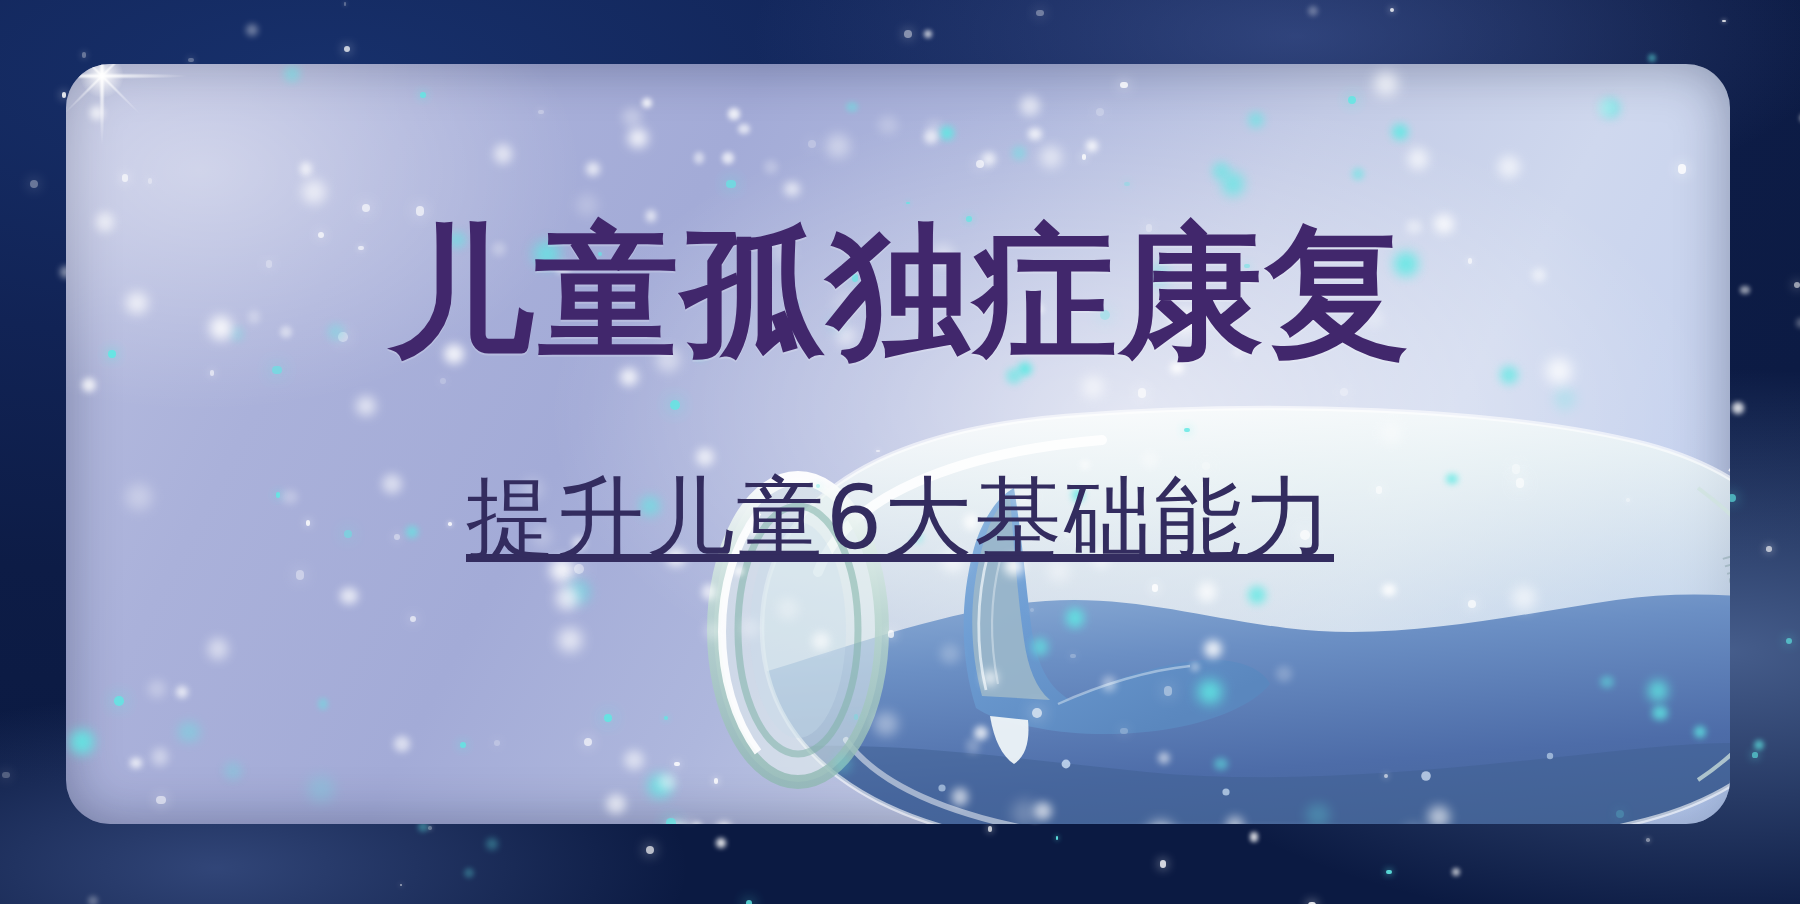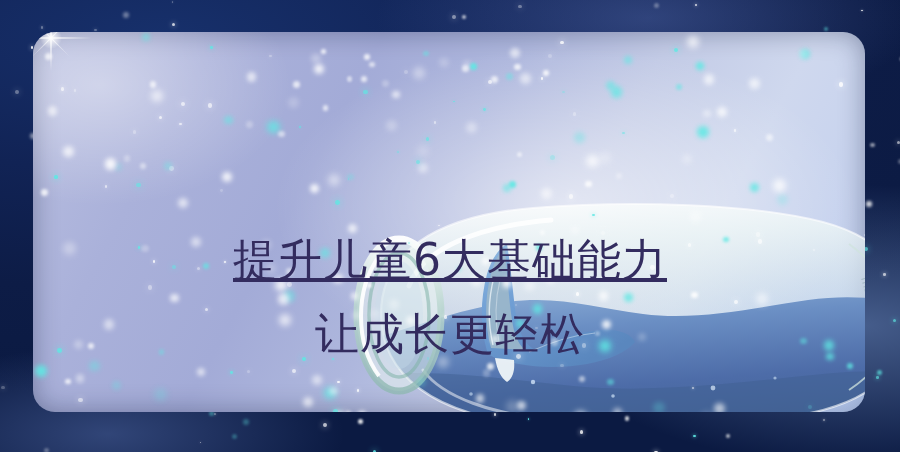--- a/index.html
+++ b/index.html
@@ -674,19 +674,19 @@
         <span class="dot" style="width: 11.4px; height: 11.4px; left: 3.6%; top: 29.99%; background: rgb(255, 255, 255); opacity: 0.72; filter: blur(2.9px);"></span>
         <span class="dot" style="width: 7.2px; height: 7.2px; left: 54.09%; top: 88.77%; background: rgb(255, 255, 255); opacity: 0.26; filter: blur(1.8px);"></span>
         <span class="dot" style="width: 3.2px; height: 3.2px; left: 15.11%; top: 21.99%; background: rgb(255, 255, 255); opacity: 0.73; box-shadow: rgb(255, 255, 255) 0px 0px 5.1px;"></span>
         <span class="dot" style="width: 10.8px; height: 10.8px; left: 86.07%; top: 12.05%; background: rgb(255, 255, 255); opacity: 0.64; filter: blur(2.7px);"></span>
         <span class="dot" style="width: 2.8px; height: 2.8px; left: 14.37%; top: 60.07%; background: rgb(255, 255, 255); opacity: 0.84; box-shadow: rgb(255, 255, 255) 0px 0px 4.5px;"></span>
         <span class="dot" style="width: 4.5px; height: 4.5px; left: 13.79%; top: 66.6%; background: rgb(255, 255, 255); opacity: 0.42; box-shadow: rgb(255, 255, 255) 0px 0px 7.2px;"></span>
       </div>
   </div>
 
   <div class="text-layer">
+    <div class="title">儿童孤独症康复</div>
 
     <div class="sub sub1">提升儿童6大基础能力</div>
 
-    <div class="sub sub2">让成长更轻松</div>
   </div>
 
 </div>
 
 </body></html>

